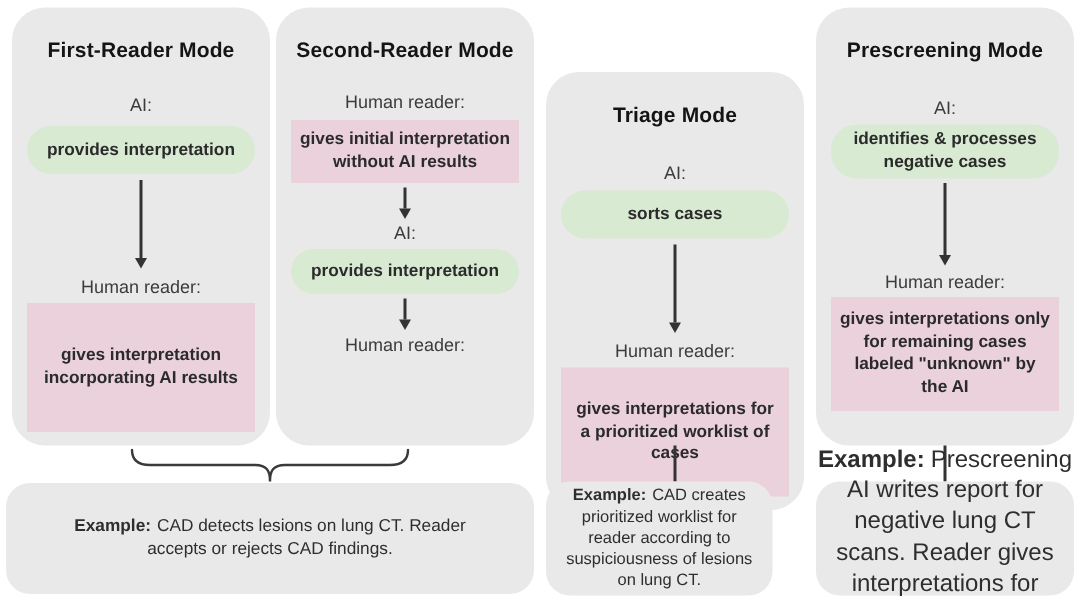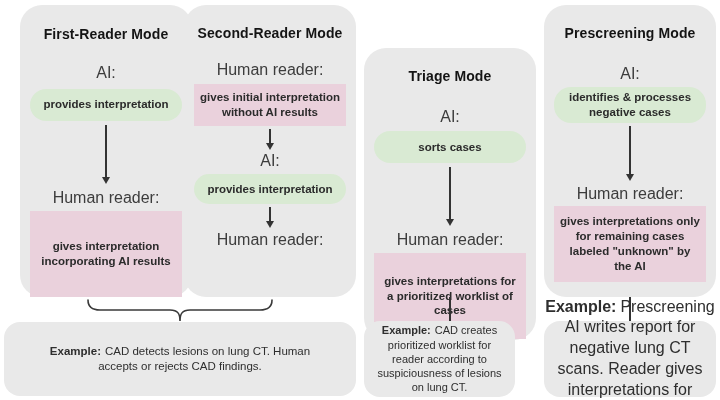--- a/index.html
+++ b/index.html
@@ -16,33 +16,33 @@
     position: absolute;
     top: 5px;
     height: 292px;
     width: 172px;
     background: #e9e9e9;
     border-radius: 22px;
     display: flex;
     flex-direction: column;
     align-items: center;
   }
-  .col-1 { left: 20px; justify-content: center; }
+  .col-1 { left: 8px; }
   .col-2 { left: 184px; }
   .col-3 { left: 364px; margin-top: 43px; }
   .col-4 { left: 544px; }
   .col-title {
     font-size: 14px;
     font-weight: bold;
     color: #141414;
     margin-top: 20px;
     letter-spacing: 0.1px;
   }
   .actor {
-    font-size: 16px;
+    font-size: 12px;
     color: #3c3c3c;
   }
   .action {
     width: 152px;
     font-size: 11.5px;
     font-weight: bold;
     color: #2b2b2b;
     text-align: center;
     line-height: 1.3;
     display: flex;
@@ -150,21 +150,21 @@
 
   <svg class="brace" viewBox="0 0 188 23">
     <path d="M 2 1 C 2 8 6 11 14 11 L 84 11 C 92 11 94 15 94 22 C 94 15 96 11 104 11 L 174 11 C 182 11 186 8 186 1" fill="none" stroke="#3a3a3a" stroke-width="1.6" stroke-linecap="round"></path>
   </svg>
 
   <div class="connector" style="left:449px;top:297px;height:24px"></div>
   <div class="connector" style="left:629px;top:297px;height:24px"></div>
 
   <div class="example ex-wide">
     <div>
-      <span class="ex-label">Example:</span><span>CAD detects lesions on lung CT.  Human accepts or rejects CAD findings.</span>
+      <span class="ex-label">Example:</span><span>CAD detects lesions on lung CT.  Reader accepts or rejects CAD findings.</span>
     </div>
   </div>
   <div class="example ex-3">
     <div>
       <span class="ex-label">Example:</span><span>CAD creates prioritized worklist for reader according to suspiciousness of lesions on lung CT.</span>
     </div>
   </div>
   <div class="example ex-4">
     <div>
       <span class="ex-label">Example:</span><span>Prescreening AI writes report for negative lung CT scans. Reader gives interpretations for remaining cases.</span>

